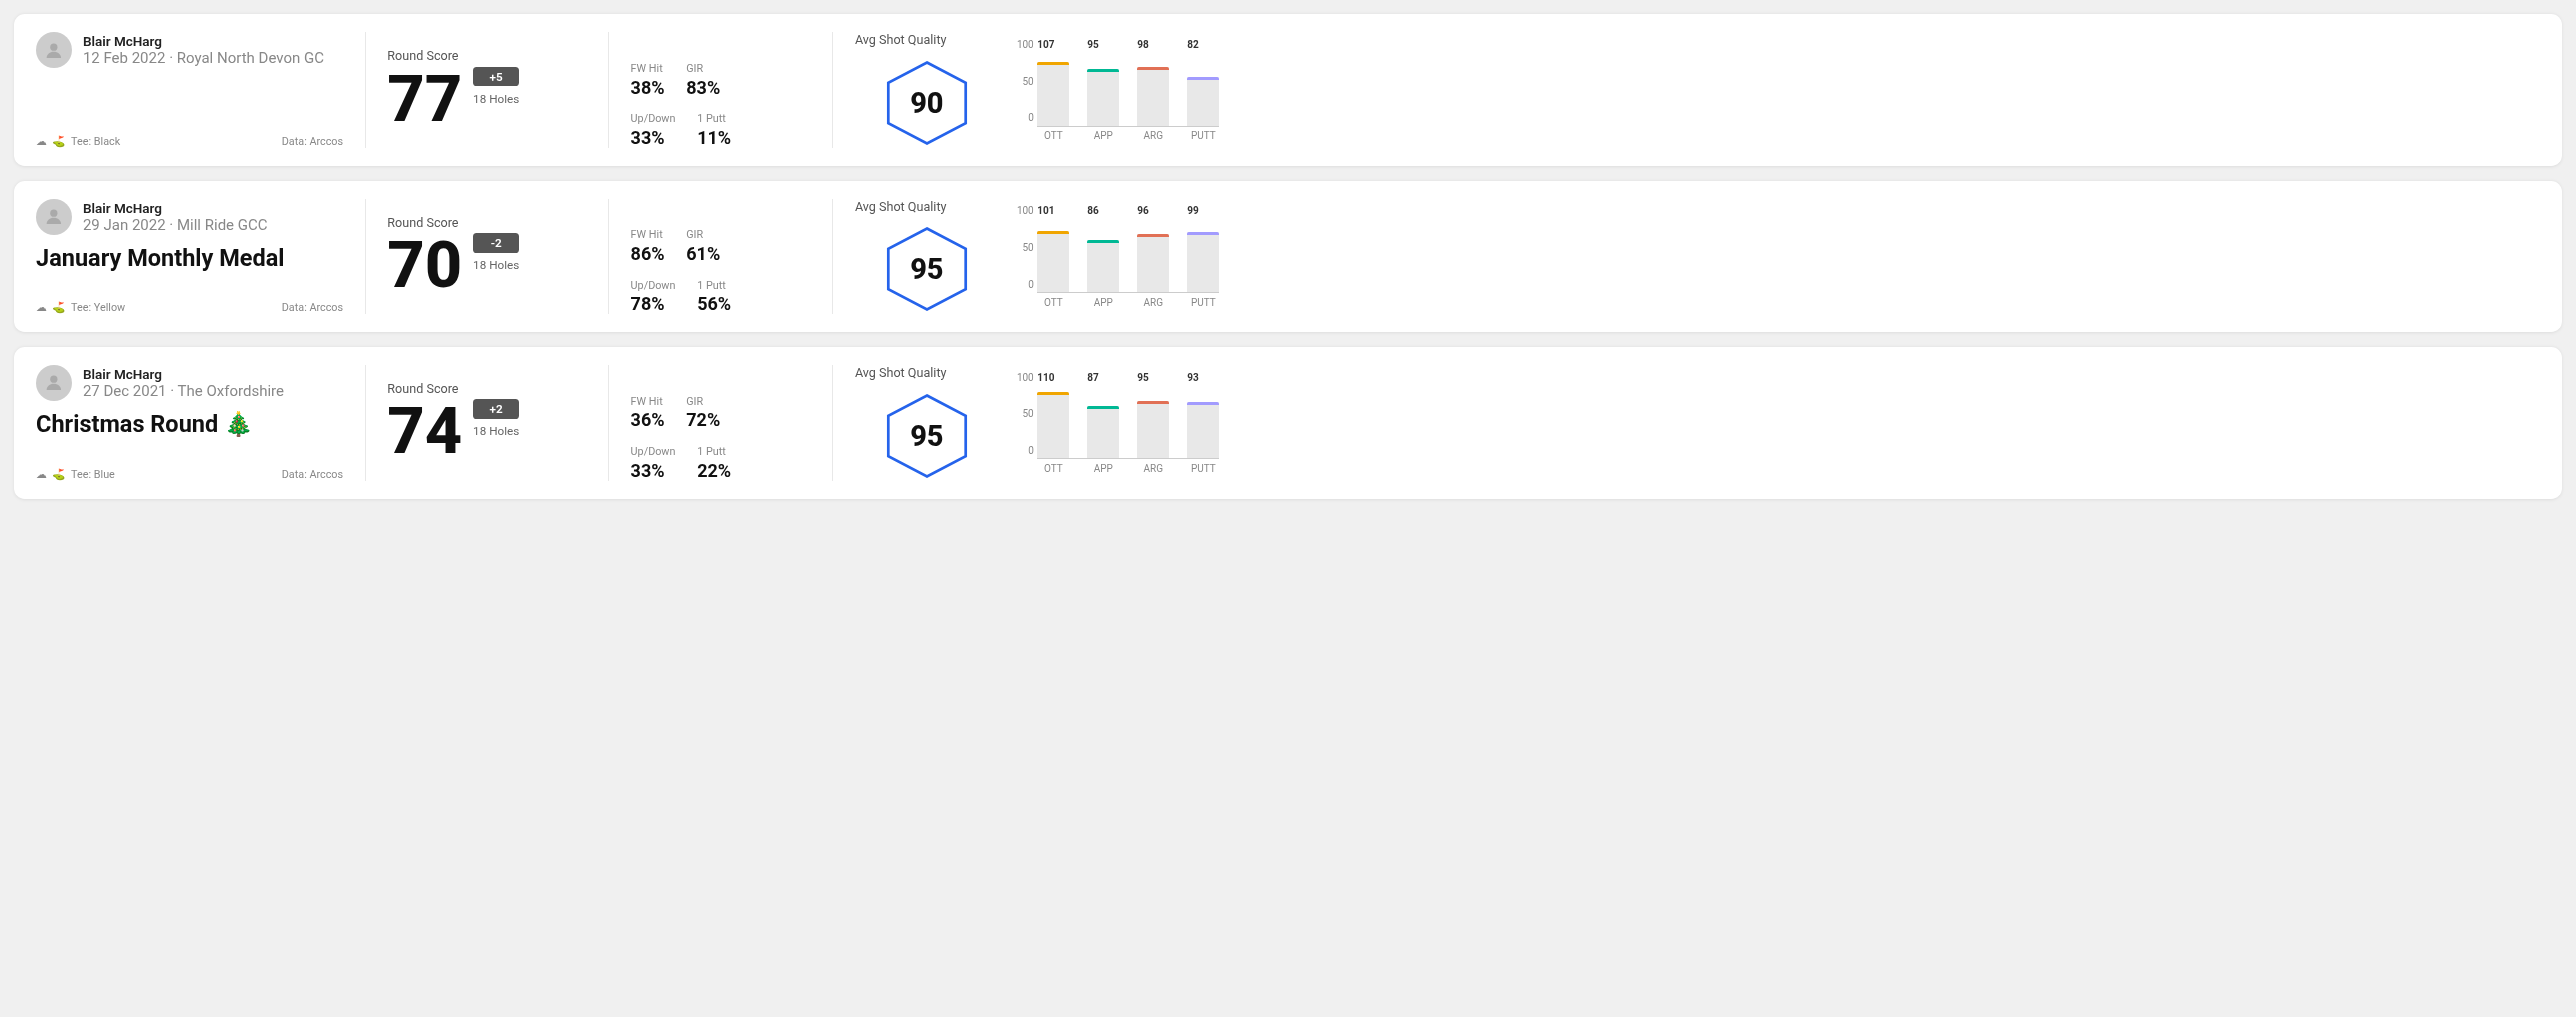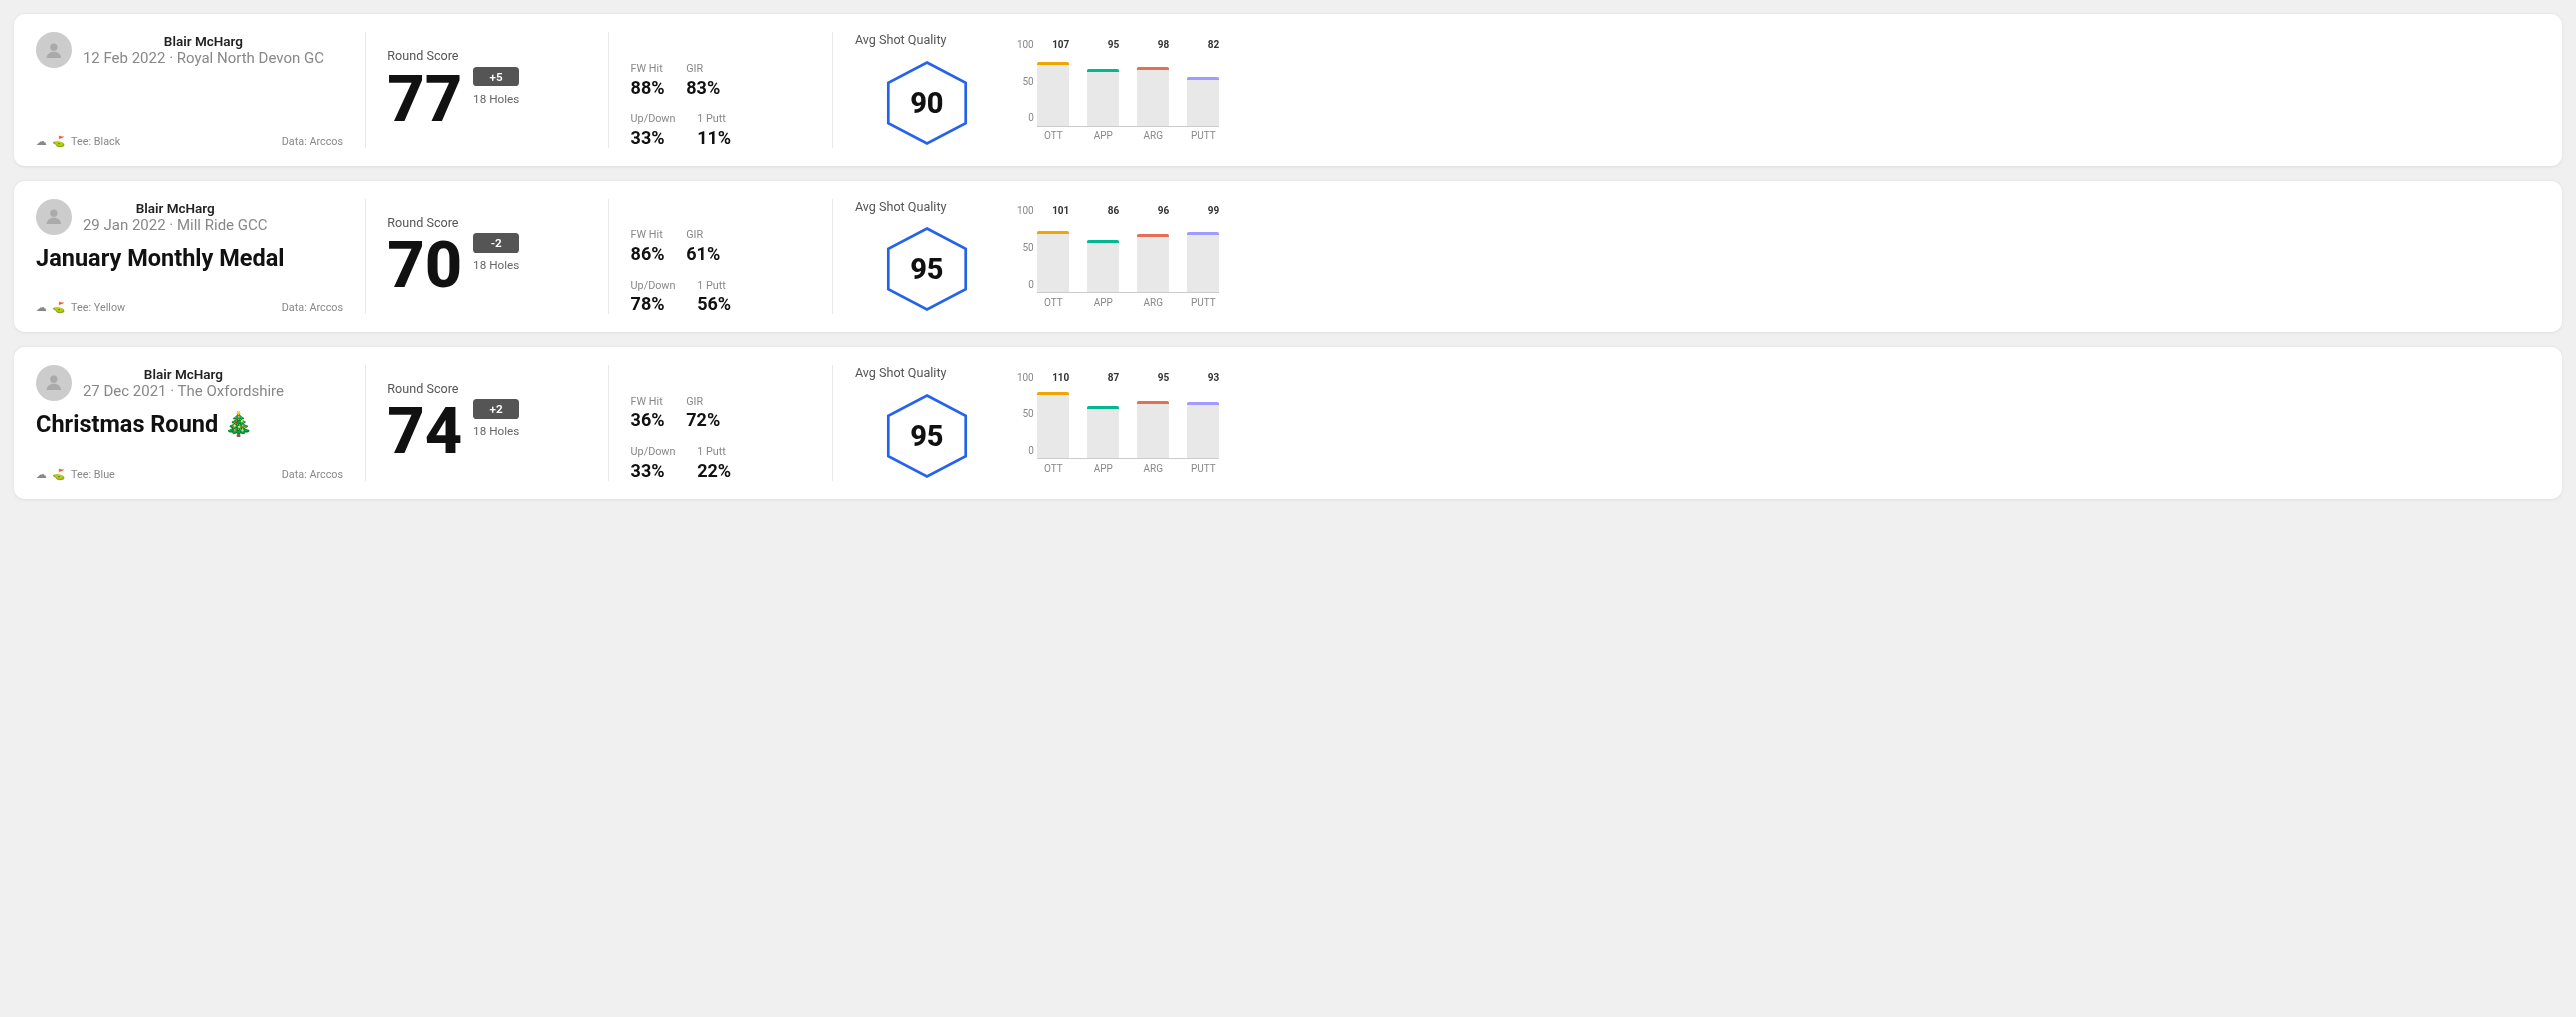--- a/index.html
+++ b/index.html
@@ -39,21 +39,20 @@
       align-items: center;
       justify-content: center;
       flex-shrink: 0;
     }
     .avatar svg { width: 21.7px; height: 21.7px; fill: #888; }
     .user-info {}
     .user-name {
       font-weight: 600;
       font-size: 13.5px;
       color: #222;
-      text-align: center;
     }
     .user-meta {
       font-size: 15px;
       color: #888;
     }
     .round-title {
       font-size: 23.5px;
       font-weight: 700;
       color: #111;
       margin-top: 9px;
@@ -193,21 +192,21 @@
       padding-left: 18px;
     }
     .y-label {
       font-size: 10px;
       color: #888;
       text-align: right;
     }
     .bar-group {
       display: flex;
       flex-direction: column;
-      align-items: flex-end;
+      align-items: flex-start;
       gap: 2px;
     }
     .bar-wrapper {
       display: flex;
       align-items: flex-end;
       height: 72px;
       gap: 0;
     }
     .bar {
       width: 32px;
@@ -297,21 +296,21 @@
           </div>
         </div>
       </div>
 
       <div class="divider"></div>
 
       <div class="stats-section">
         <div class="stats-row">
           <div class="stat-item">
             <div class="stat-label">FW Hit</div>
-            <div class="stat-value">88%</div>
+            <div class="stat-value">38%</div>
           </div>
           <div class="stat-item">
             <div class="stat-label">GIR</div>
             <div class="stat-value">83%</div>
           </div>
         </div>
         <div class="stats-row">
           <div class="stat-item">
             <div class="stat-label">Up/Down</div>
             <div class="stat-value">33%</div>

